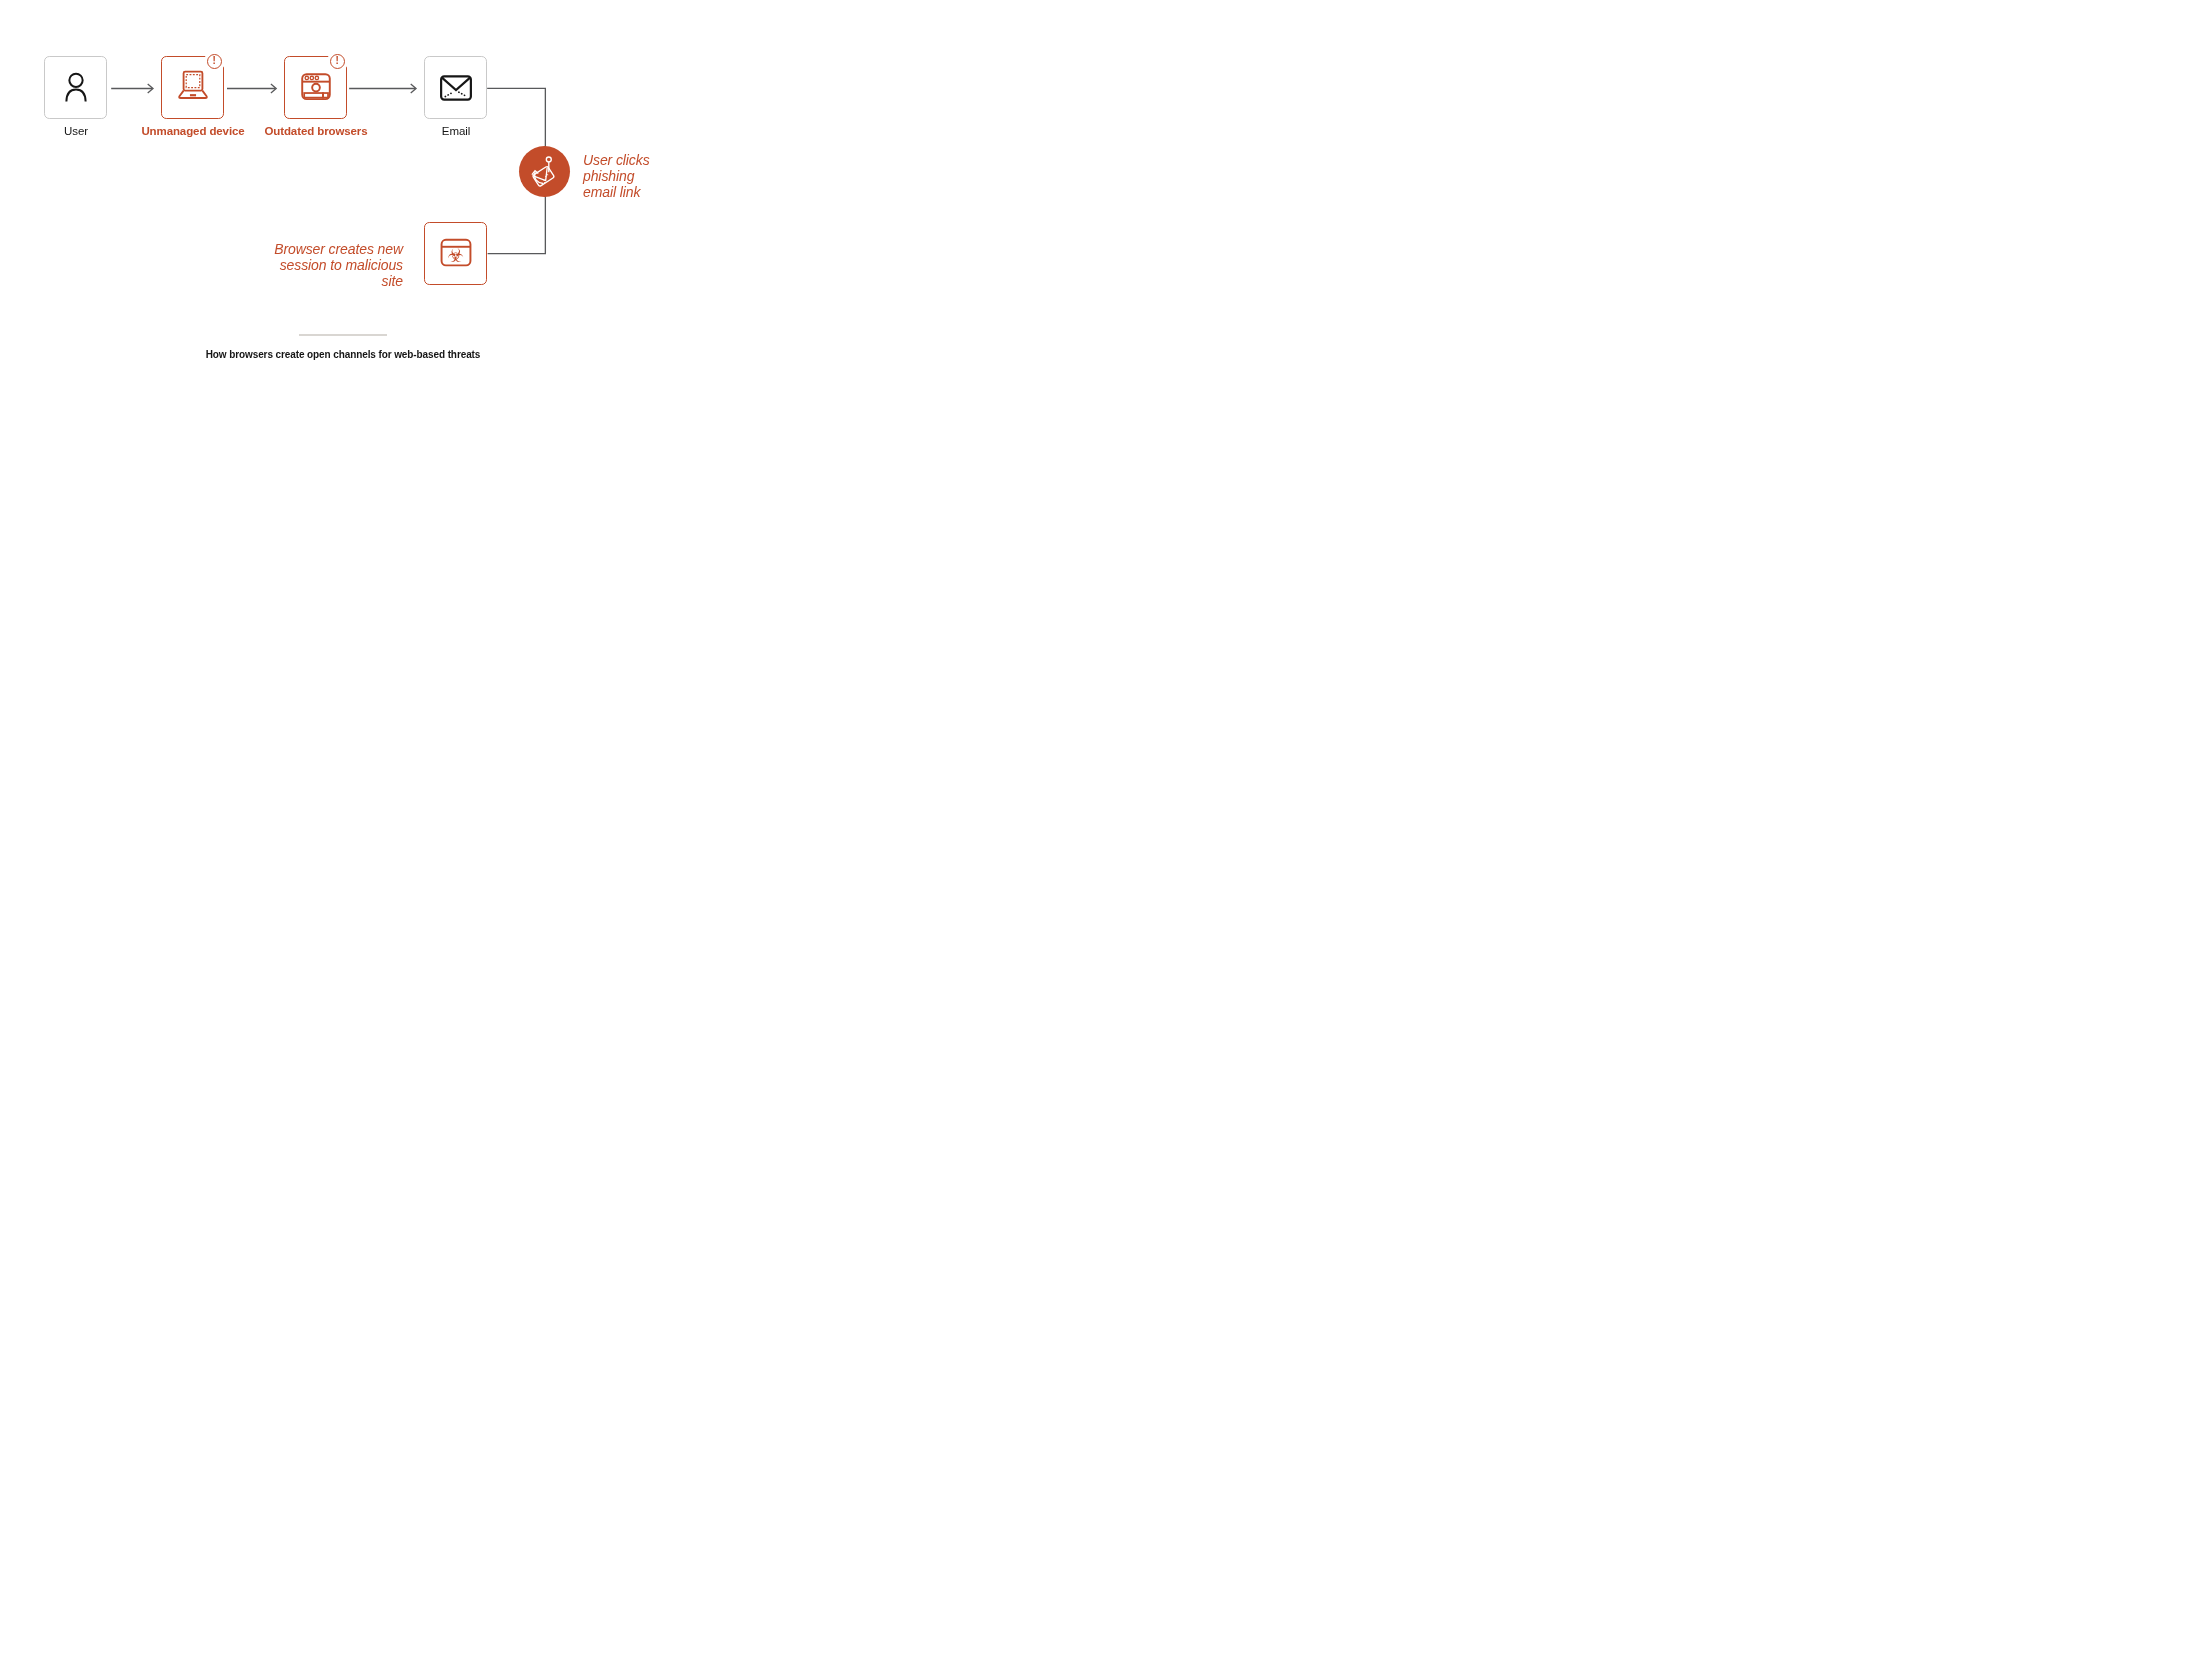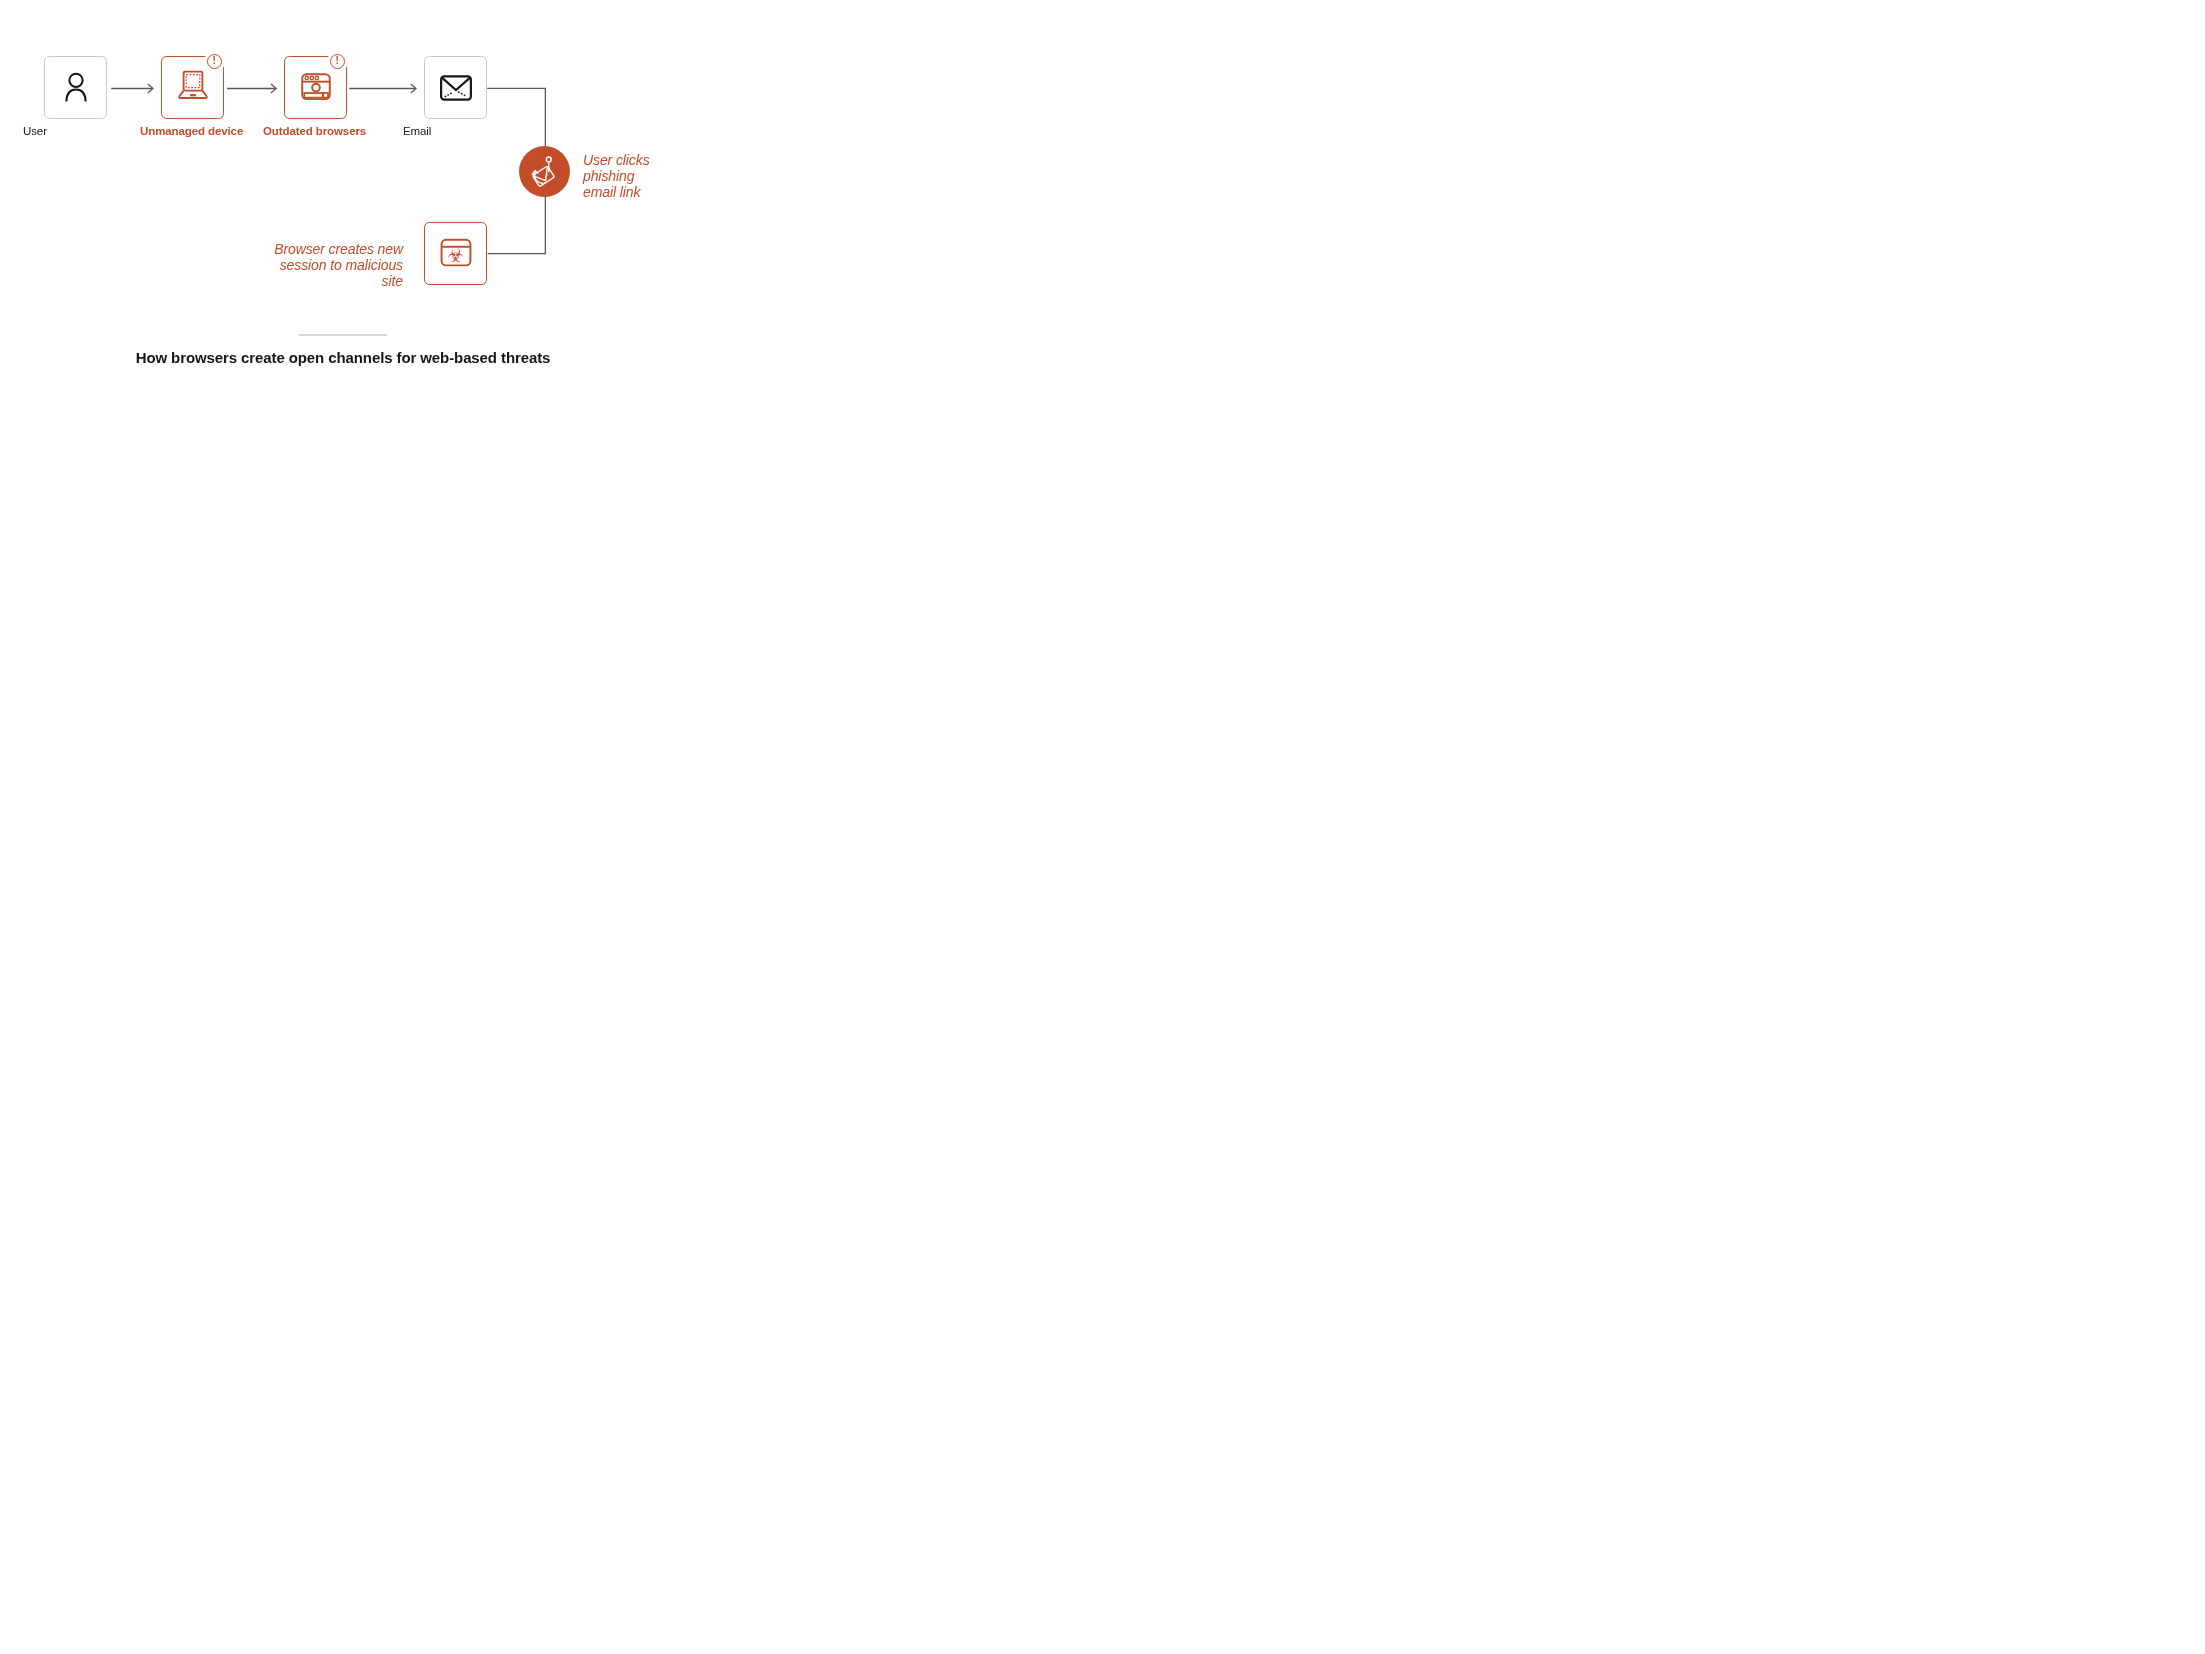--- a/index.html
+++ b/index.html
@@ -22,21 +22,21 @@
 
   
   .node-box{position:absolute;width:63px;height:63px;border-radius:5.3px;
     display:flex;align-items:center;justify-content:center;background:var(--background);z-index:2;}
   .node-box.neutral{border:0.7px solid var(--box-border-gray);}
   .node-box.alert{border:1.1px solid var(--accent);}
   .node-icon{display:block;}
   .node-icon .s-black{stroke:var(--text-black);fill:none;}
   .node-icon .s-accent{stroke:var(--accent);fill:none;}
 
-  .node-label{position:absolute;top:124px;width:106px;text-align:left;
+  .node-label{position:absolute;top:124px;width:106px;text-align:center;
     font-size:11.5px;line-height:15.4px;letter-spacing:-0.1px;z-index:2;}
   .node-label.neutral{color:var(--text-black);font-weight:500;}
   .node-label.alert{color:var(--accent);font-weight:700;}
 
   
   .badge{position:absolute;top:-3.1px;right:1.3px;width:15px;height:15px;border-radius:50%;
     background:var(--background);border:1.8px solid var(--accent);
     box-shadow:0 0 0 3.1px var(--background);
     display:flex;align-items:center;justify-content:center;z-index:3;}
   .badge span{color:var(--accent);font-weight:800;font-size:10px;line-height:1;padding-bottom:0.9px;}
@@ -53,21 +53,21 @@
 
   
   .annotation{position:absolute;font-style:italic;font-size:14px;line-height:16px;
     color:var(--accent);letter-spacing:-0.1px;z-index:2;}
   .annotation.phishing{left:583px;top:152px;width:88px;text-align:left;}
   .annotation.malicious{left:272px;top:241px;width:131px;text-align:right;}
 
   
   .divider{position:absolute;left:299px;top:334px;width:88px;height:1.8px;background:var(--divider-gray);z-index:2;}
   .caption{position:absolute;left:0;top:349px;width:100%;text-align:center;
-    font-size:15px;font-weight:600;letter-spacing:-0.1px;color:var(--text-black);z-index:2;}
+    font-size:10px;font-weight:600;letter-spacing:-0.1px;color:var(--text-black);z-index:2;}
 </style>
 </head>
 <body>
 
 <div class="stage">
 
   <svg class="connector-svg" width="686" height="386" viewBox="0 0 1556 875">
     <polyline points="1105,200 1237,200 1237,575 1106,575"></polyline>
   </svg>
 

